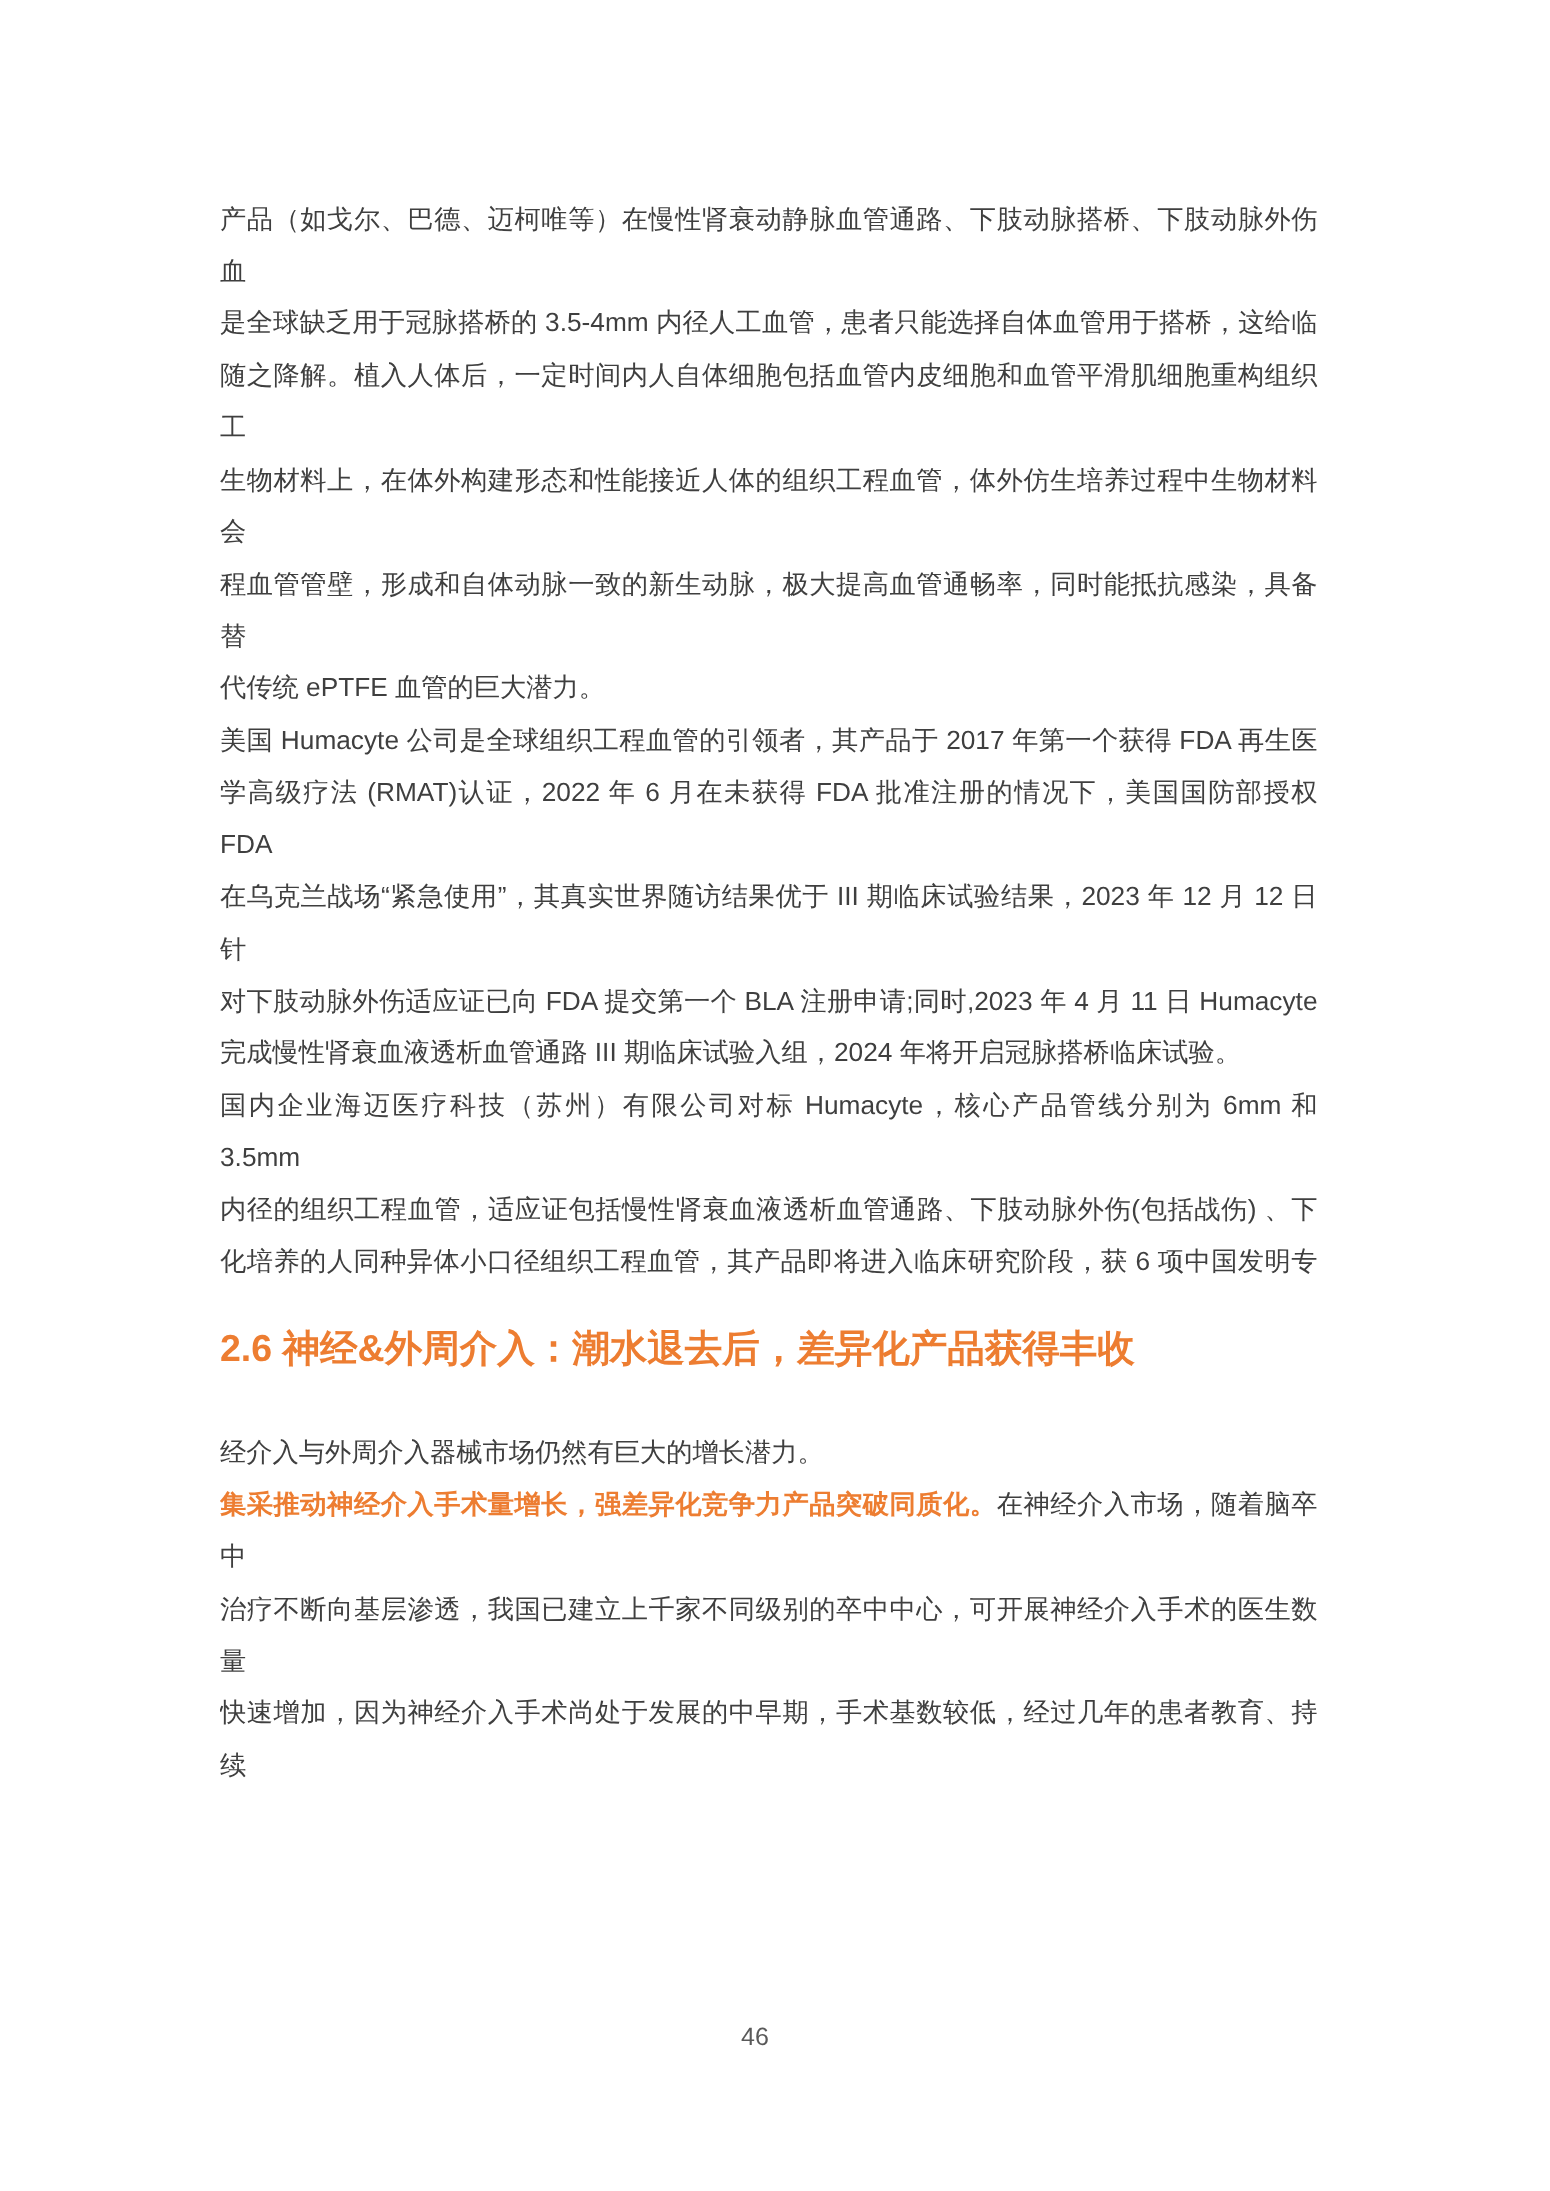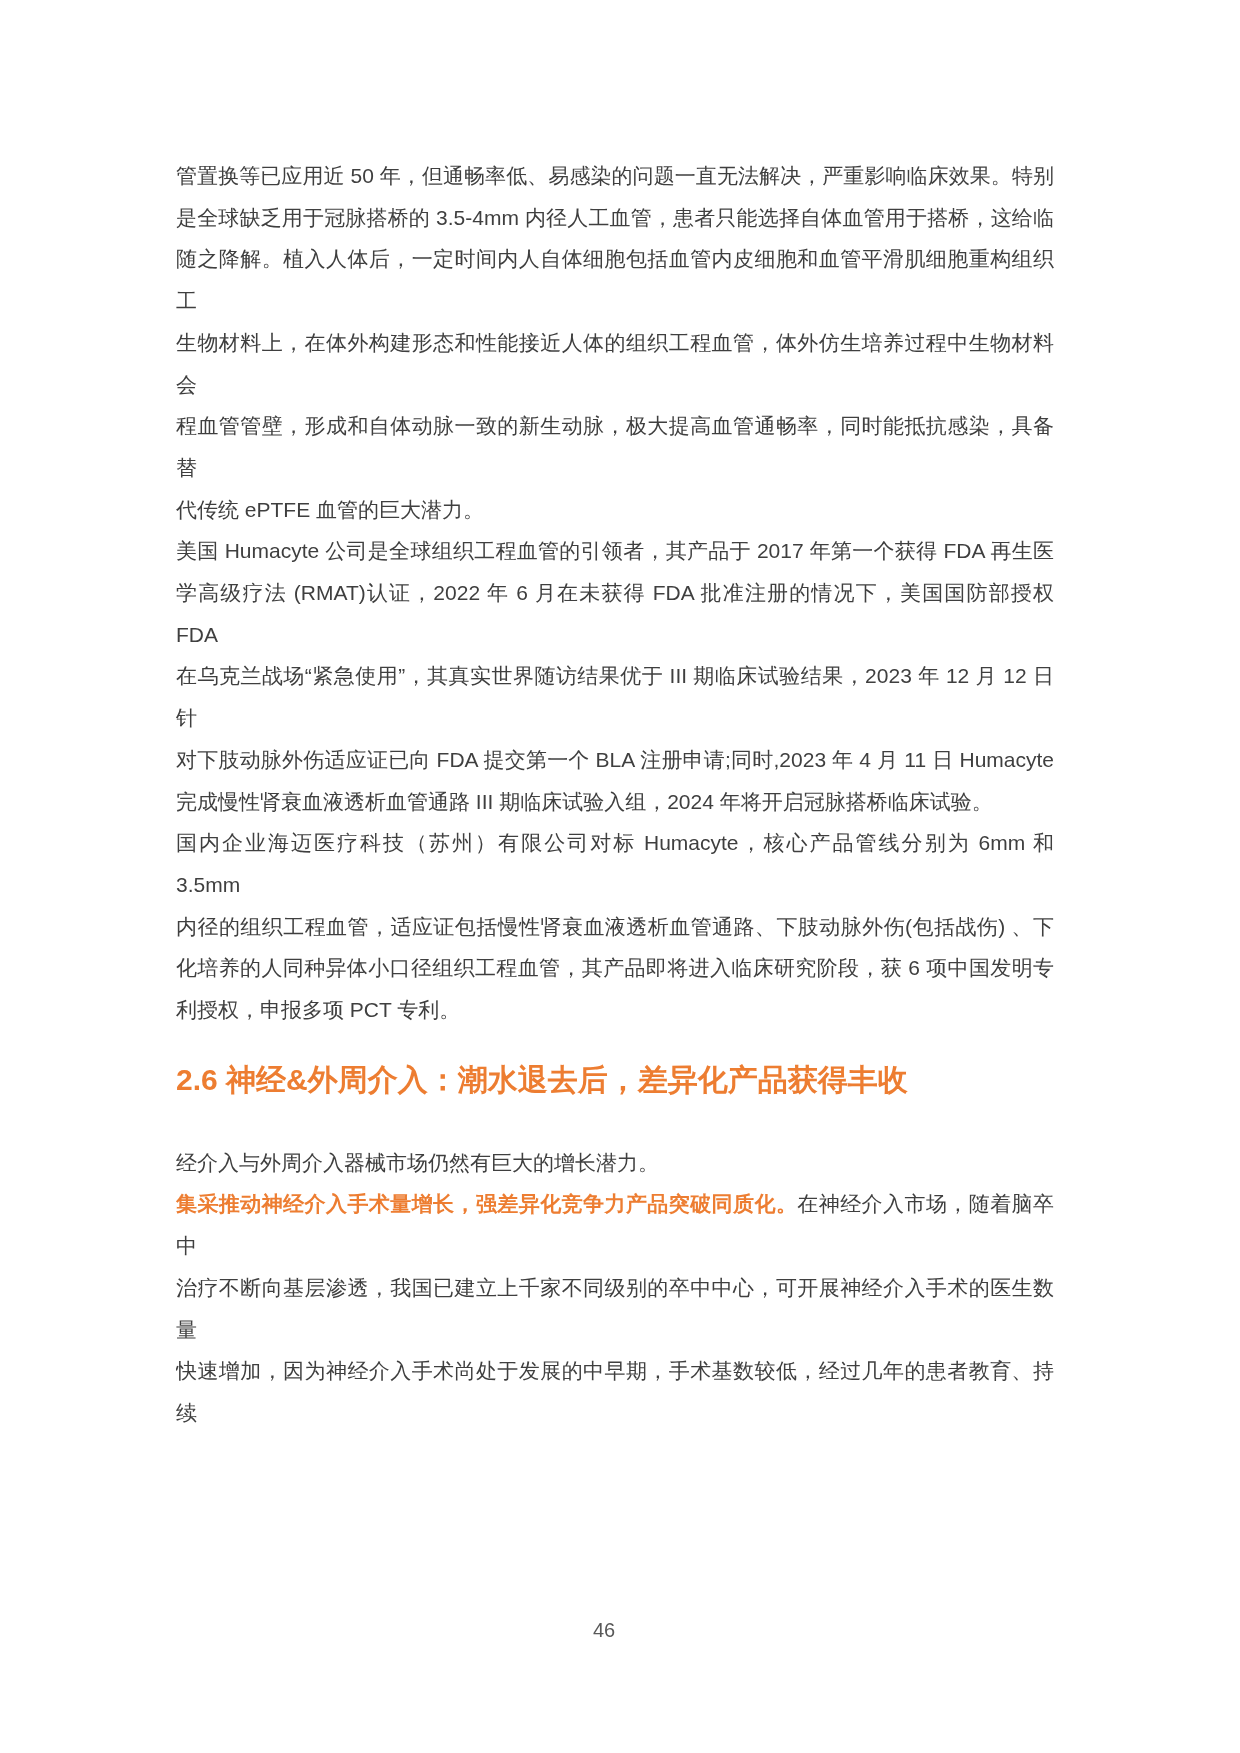--- a/index.html
+++ b/index.html
@@ -39,39 +39,38 @@
     text-align:center;font-size:20px;line-height:24px;
     color:var(--pagenum);
   }
 </style>
 </head>
 <body>
 
 <div class="content">
   <div id="paras-before">
       <div class="para">
-        <div class="line"><span class="seg">管置换等已应用近 50 年，但通畅率低、易感染的问题一直无法解决，严重影响临床效果。特别</span></div>
+        <div class="line"><span class="seg">产品（如戈尔、巴德、迈柯唯等）在慢性肾衰动静脉血管通路、下肢动脉搭桥、下肢动脉外伤血</span></div>
         <div class="line"><span class="seg">是全球缺乏用于冠脉搭桥的 3.5-4mm 内径人工血管，患者只能选择自体血管用于搭桥，这给临</span></div>
         <div class="line"><span class="seg">随之降解。植入人体后，一定时间内人自体细胞包括血管内皮细胞和血管平滑肌细胞重构组织工</span></div>
         <div class="line"><span class="seg">生物材料上，在体外构建形态和性能接近人体的组织工程血管，体外仿生培养过程中生物材料会</span></div>
         <div class="line"><span class="seg">程血管管壁，形成和自体动脉一致的新生动脉，极大提高血管通畅率，同时能抵抗感染，具备替</span></div>
         <div class="line no-fill"><span class="seg">代传统 ePTFE 血管的巨大潜力。</span></div>
       </div>
       <div class="para">
         <div class="line"><span class="seg">美国 Humacyte 公司是全球组织工程血管的引领者，其产品于 2017 年第一个获得 FDA 再生医</span></div>
         <div class="line"><span class="seg">学高级疗法 (RMAT)认证，2022 年 6 月在未获得 FDA 批准注册的情况下，美国国防部授权 FDA</span></div>
         <div class="line"><span class="seg">在乌克兰战场“紧急使用”，其真实世界随访结果优于 III 期临床试验结果，2023 年 12 月 12 日针</span></div>
         <div class="line"><span class="seg">对下肢动脉外伤适应证已向 FDA 提交第一个 BLA 注册申请;同时,2023 年 4 月 11 日 Humacyte</span></div>
         <div class="line no-fill"><span class="seg">完成慢性肾衰血液透析血管通路 III 期临床试验入组，2024 年将开启冠脉搭桥临床试验。</span></div>
       </div>
       <div class="para">
         <div class="line"><span class="seg">国内企业海迈医疗科技（苏州）有限公司对标 Humacyte，核心产品管线分别为 6mm 和 3.5mm</span></div>
         <div class="line"><span class="seg">内径的组织工程血管，适应证包括慢性肾衰血液透析血管通路、下肢动脉外伤(包括战伤) 、下</span></div>
         <div class="line"><span class="seg">化培养的人同种异体小口径组织工程血管，其产品即将进入临床研究阶段，获 6 项中国发明专</span></div>
-        <div class="line no-fill"><span class="seg">利授权，申报多项 PCT 专利。</span></div>
       </div>
     </div>
   <h2 class="section-heading">2.6 神经&amp;外周介入：潮水退去后，差异化产品获得丰收</h2>
   <div id="paras-after">
       <div class="para">
         <div class="line no-fill"><span class="seg">经介入与外周介入器械市场仍然有巨大的增长潜力。</span></div>
       </div>
       <div class="para">
         <div class="line"><span class="seg-em">集采推动神经介入手术量增长，强差异化竞争力产品突破同质化。</span><span class="seg">在神经介入市场，随着脑卒中</span></div>
         <div class="line"><span class="seg">治疗不断向基层渗透，我国已建立上千家不同级别的卒中中心，可开展神经介入手术的医生数量</span></div>

